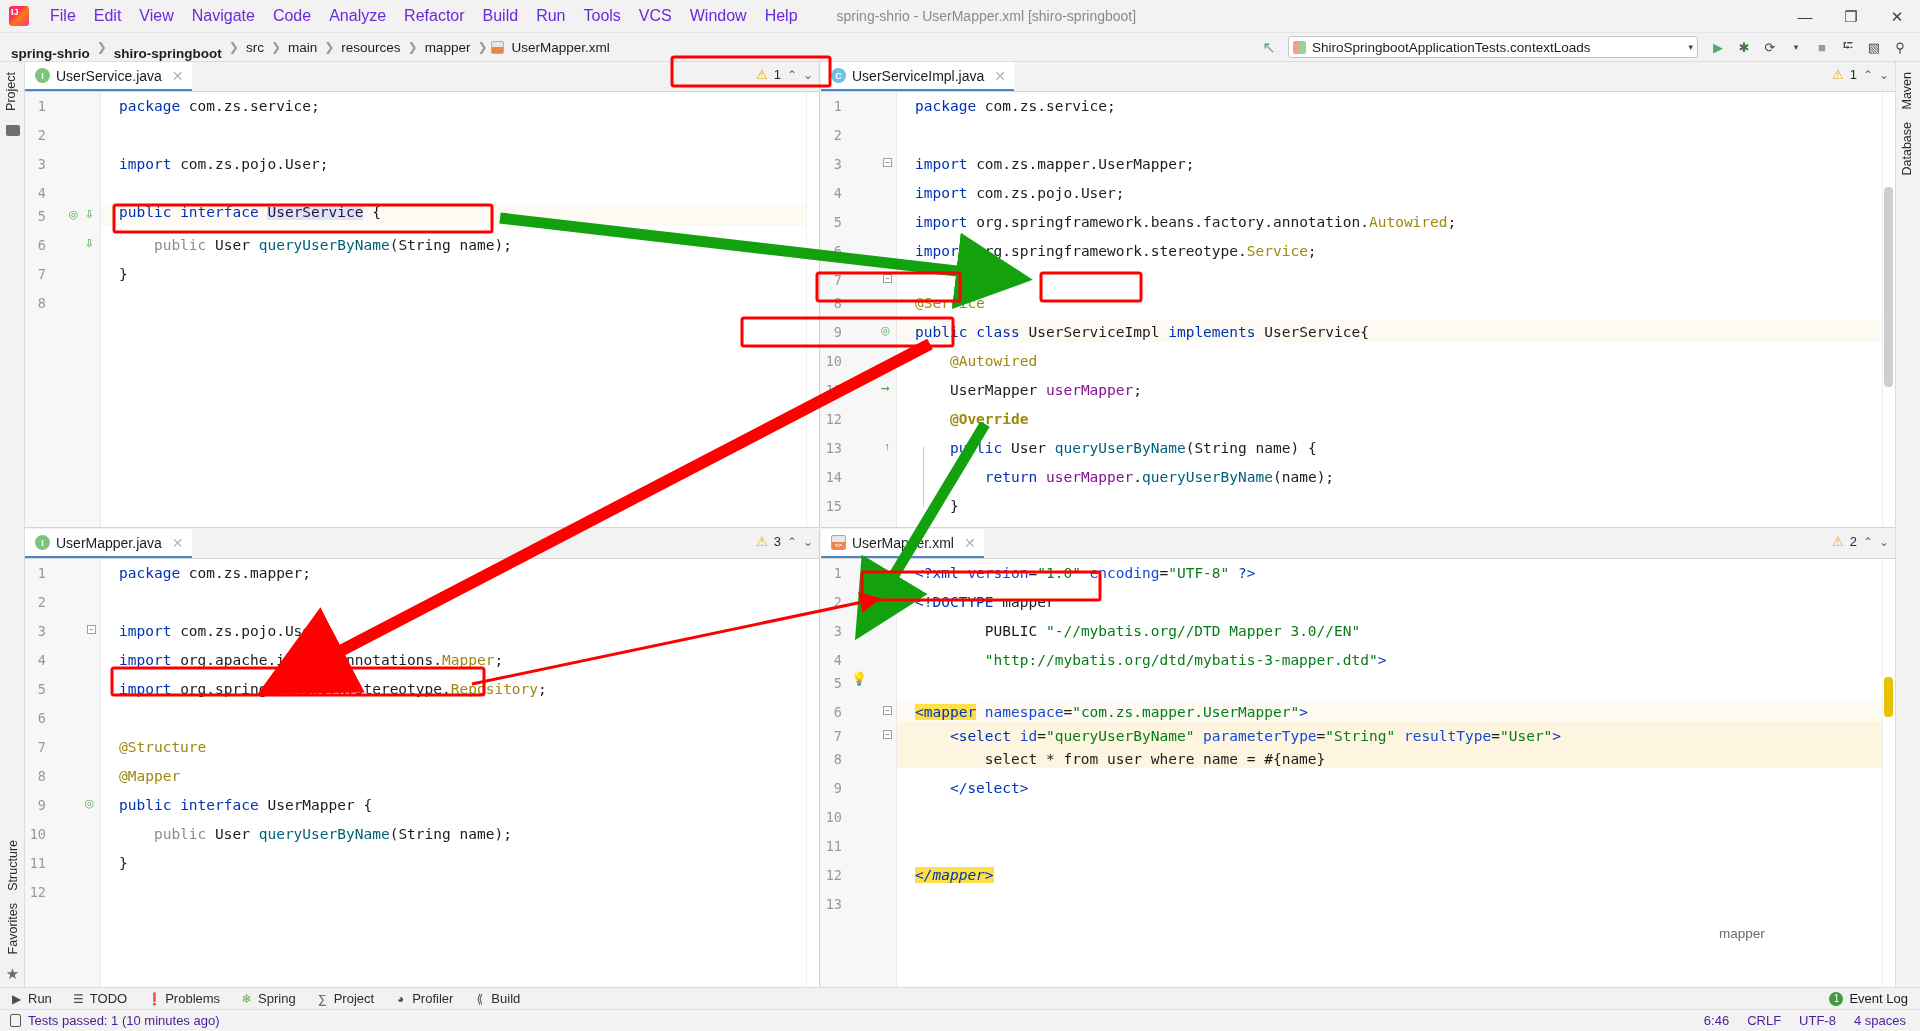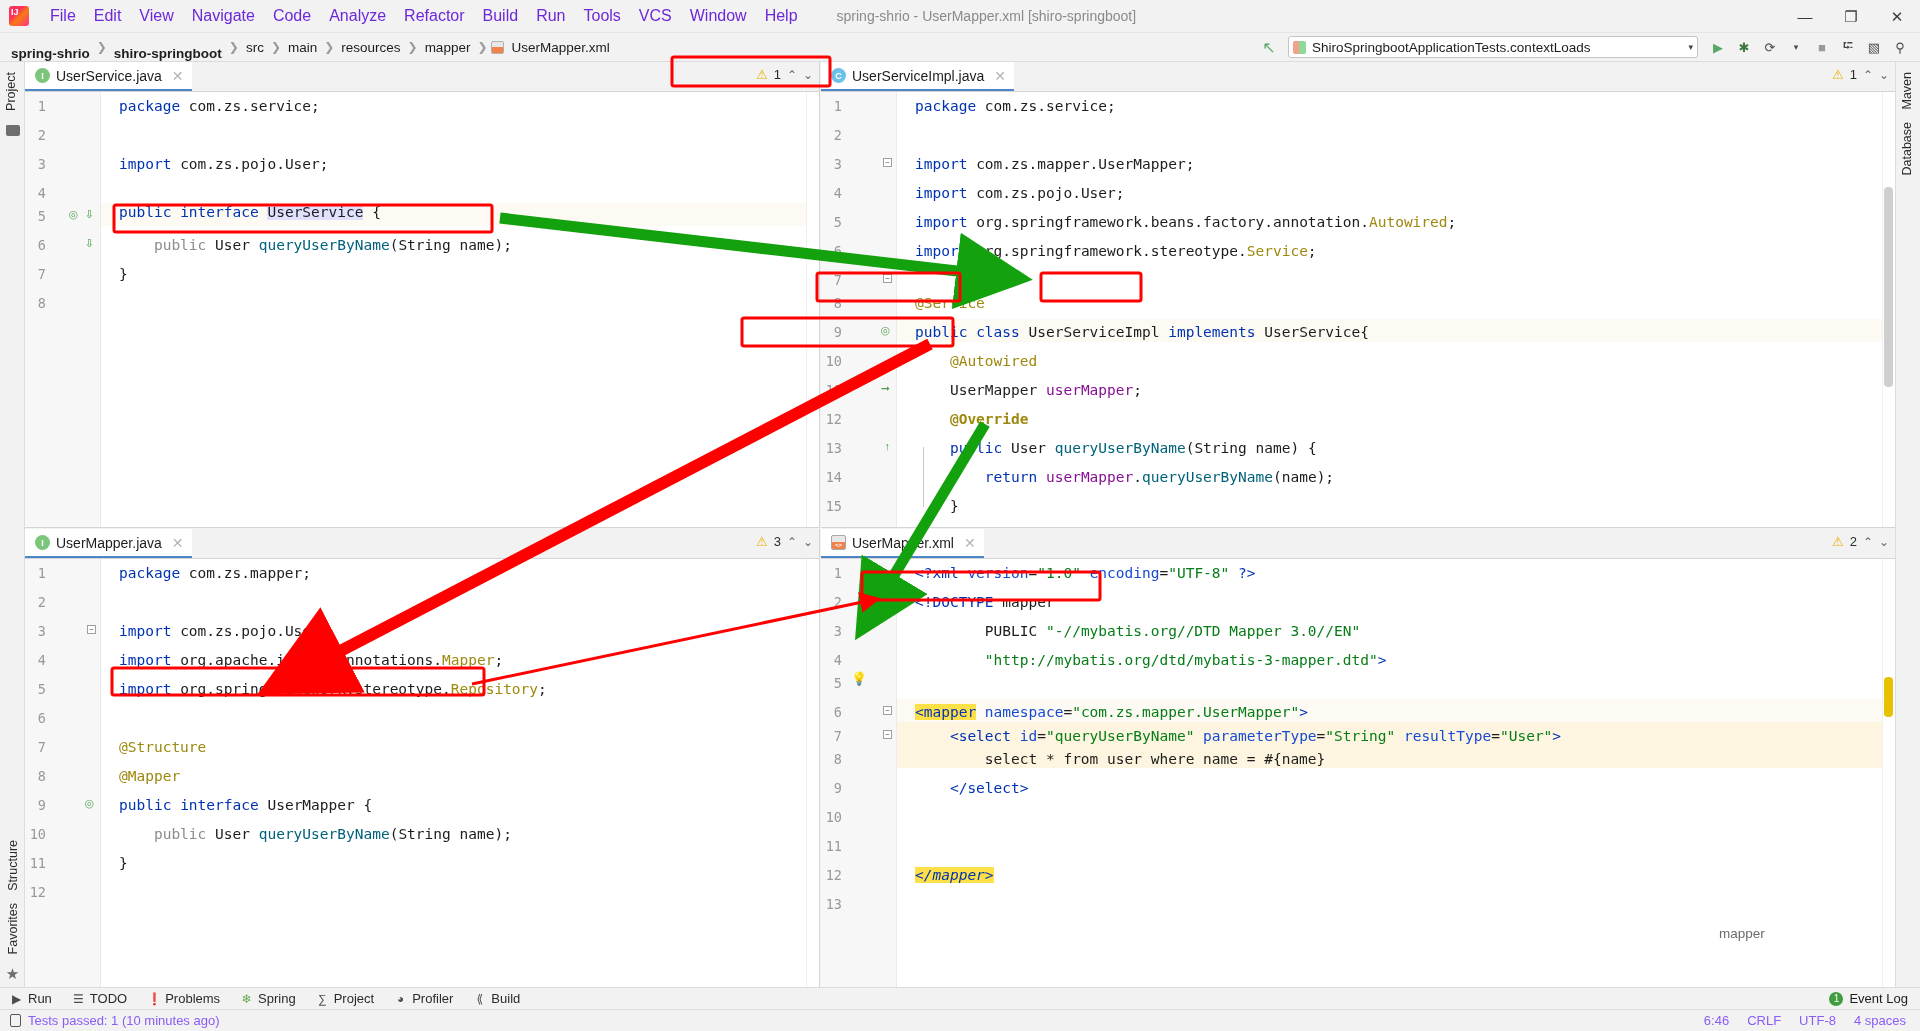--- a/index.html
+++ b/index.html
@@ -233,21 +233,21 @@
     padding-right: 12px; font-size: 13px;
   }
   .badge-1 {
     background: #3f9c3f; color: #fff; border-radius: 50%;
     width: 14px; height: 14px; font-size: 10px; display: inline-flex;
     align-items: center; justify-content: center;
   }
   .statusbar {
     position: absolute; left: 0; bottom: 0; width: 1920px; height: 22px;
     background: #f2f2f2; display: flex; align-items: center;
-    border-top: 1px solid #dcdcdc; font-size: 13px; color: #8b5cf6;
+    border-top: 1px solid #dcdcdc; font-size: 13px; color: #4c1d95;
   }
   .sb-left { display:flex; align-items:center; gap:7px; padding-left:10px;}
   .sb-right { margin-left:auto; display:flex; align-items:center; gap:18px; padding-right:14px;}
   .mini-ico {
     width: 11px; height: 13px; border: 1.5px solid #555; border-radius: 2px;
     display: inline-block;
   }
 </style>
 </head>
 <body>

